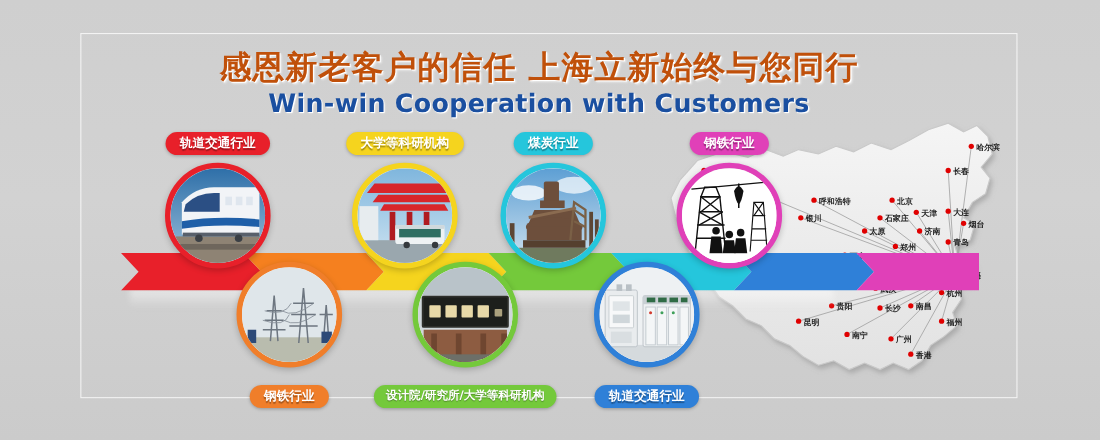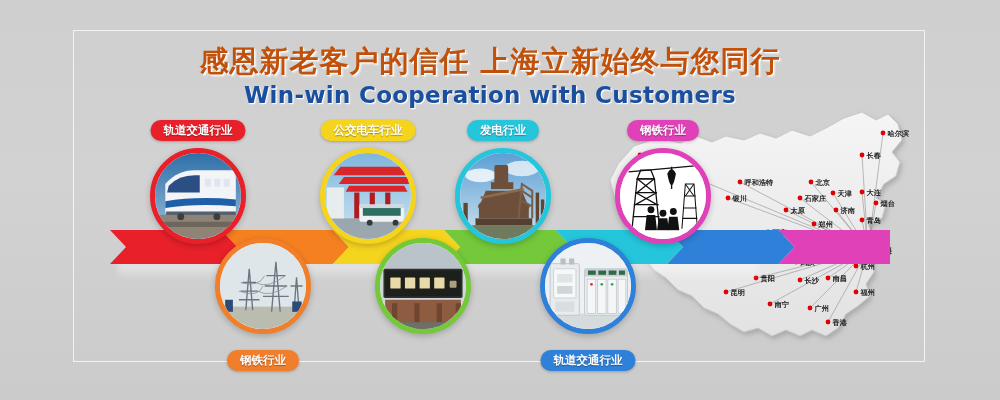--- a/index.html
+++ b/index.html
@@ -313,21 +313,21 @@
         <g>
           <rect x="40" y="60" width="52" height="20" rx="3" fill="#eef2f4"></rect>
           <rect x="44" y="64" width="44" height="9" fill="#2f6f63"></rect>
           <rect x="40" y="60" width="52" height="4" fill="#cfd8dc"></rect>
           <circle cx="52" cy="81" r="3.4" fill="#35393d"></circle>
           <circle cx="82" cy="81" r="3.4" fill="#35393d"></circle>
         </g>
       </svg>
           </div>
         </div>
-        <div class="tag" style="background: rgb(245, 212, 30); color: rgb(255, 255, 255); left: 50%; transform: translateX(-50%); top: -28px;">公交电车行业</div>
+        <div class="tag" style="background: rgb(245, 212, 30); color: rgb(255, 255, 255); left: 50%; transform: translateX(-50%); top: -28px;">大学等科研机构</div>
       </div>
       <div class="node n-bot" style="left: 375px; top: 238px;">
         <div class="bubble" style="border-color: rgb(116, 201, 59);">
           <div class="art">
       <svg viewBox="0 0 100 100">
         <rect width="100" height="100" fill="#cfd6da"></rect>
         <rect y="0" width="100" height="30" fill="#b9c3c9"></rect>
         <rect x="6" y="66" width="88" height="34" fill="#8d5c41"></rect>
         <g fill="#6f4630">
           <rect x="14" y="70" width="6" height="30"></rect>
@@ -341,20 +341,21 @@
           <rect x="12" y="40" width="12" height="13" rx="1"></rect>
           <rect x="29" y="40" width="12" height="13" rx="1"></rect>
           <rect x="46" y="40" width="12" height="13" rx="1"></rect>
           <rect x="63" y="40" width="12" height="13" rx="1"></rect>
           <rect x="81" y="44" width="8" height="8" rx="1" opacity=".7"></rect>
         </g>
         <rect x="0" y="92" width="100" height="8" fill="#6d6f68"></rect>
       </svg>
           </div>
         </div>
+        <div class="tag small" style="background: rgb(116, 201, 59); left: 50%; transform: translateX(-50%); top: 112px;">设计院/研究所/大学等科研机构</div>
       </div>
       <div class="node n-top" style="left: 455px; top: 148px;">
         <div class="bubble" style="border-color: rgb(37, 198, 220);">
           <div class="art">
       <svg viewBox="0 0 100 100">
         <defs>
                 <linearGradient id="sky3" x1="0" y1="0" x2="0" y2="1">
           <stop offset="0%" stop-color="#5d9fd4"></stop>
                   <stop offset="100%" stop-color="#cfe2ef"></stop>
         </linearGradient>
@@ -377,21 +378,21 @@
         </g>
         <g fill="#5d4634">
           <rect x="88" y="46" width="4" height="38"></rect>
           <rect x="94" y="54" width="4" height="30"></rect>
           <rect x="4" y="58" width="5" height="26"></rect>
         </g>
         <path d="M24,52 L74,42" stroke="#8a6b50" stroke-width="3"></path>
       </svg>
           </div>
         </div>
-        <div class="tag" style="background: rgb(37, 198, 220); left: 50%; transform: translateX(-50%); top: -28px;">发电行业</div>
+        <div class="tag" style="background: rgb(37, 198, 220); left: 50%; transform: translateX(-50%); top: -28px;">煤炭行业</div>
       </div>
       <div class="node n-bot" style="left: 540px; top: 238px;">
         <div class="bubble" style="border-color: rgb(47, 128, 216);">
           <div class="art">
       <svg viewBox="0 0 100 100">
         <rect width="100" height="100" fill="#eef1f3"></rect>
         <rect y="82" width="100" height="18" fill="#d5dadd"></rect>
         <g>
           <rect x="6" y="24" width="34" height="60" rx="2" fill="#e9ecee" stroke="#bcc3c8"></rect>
           <rect x="10" y="30" width="26" height="34" rx="1" fill="#f7f8f9" stroke="#c8ced2"></rect>

